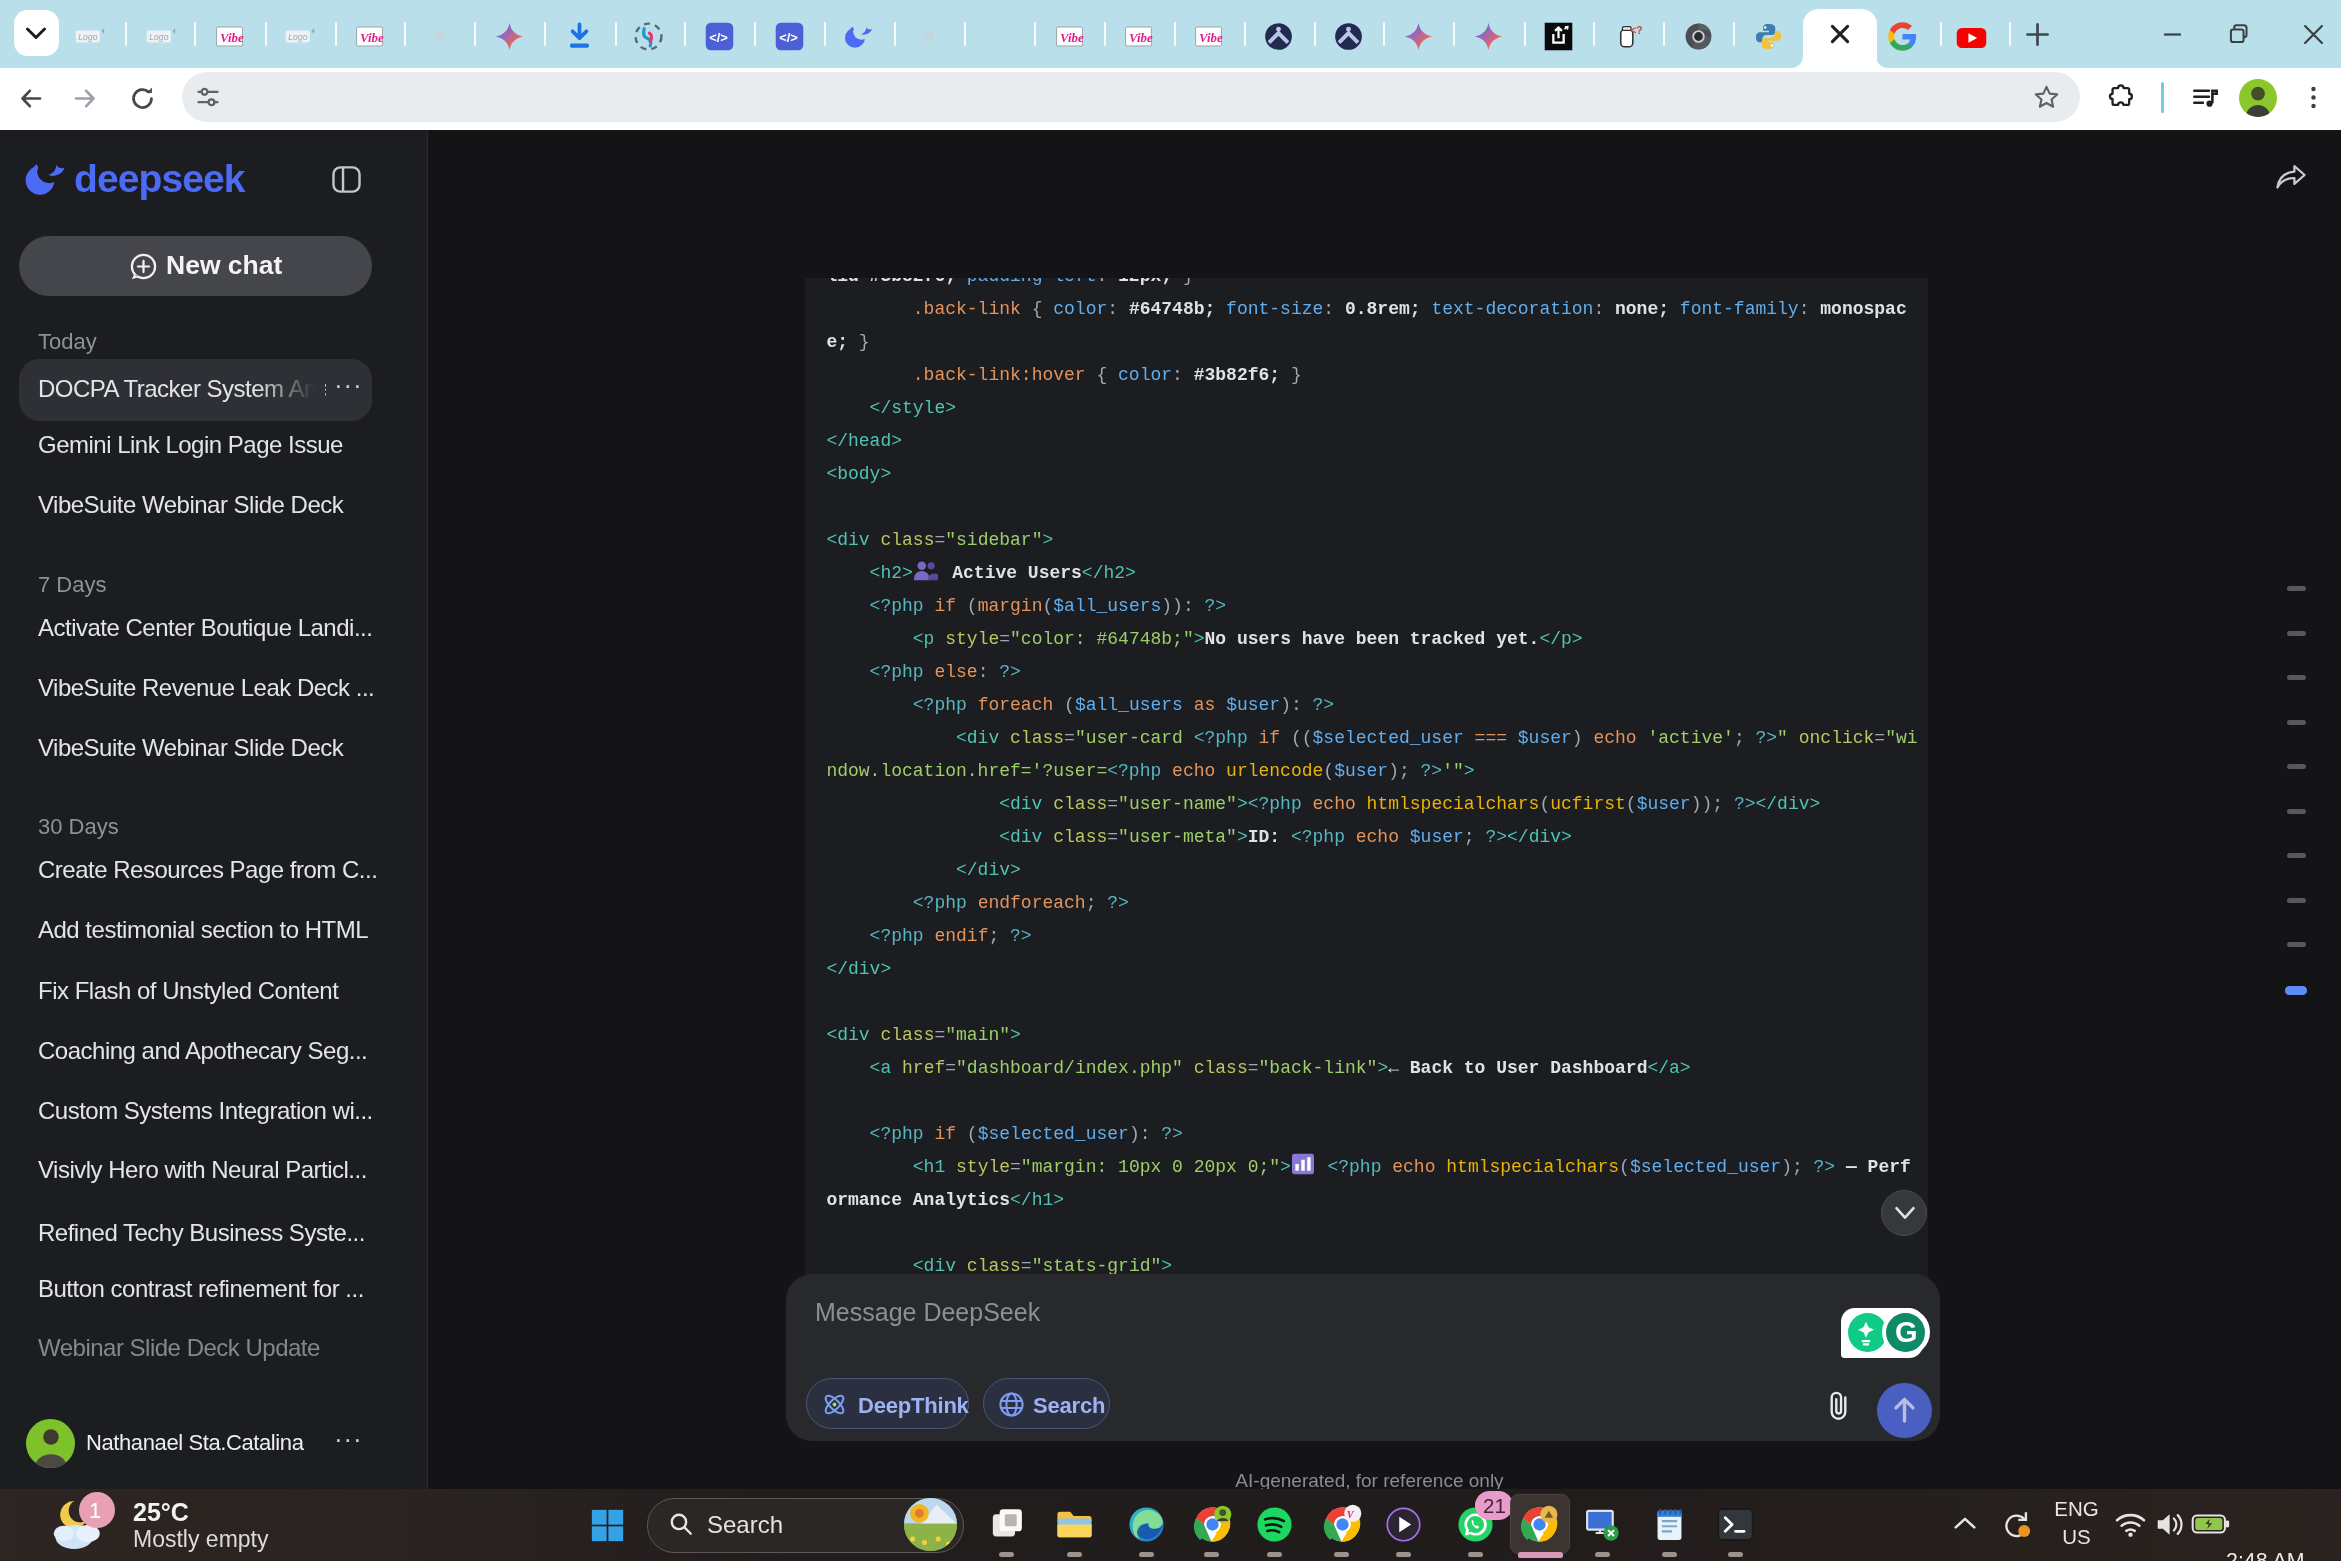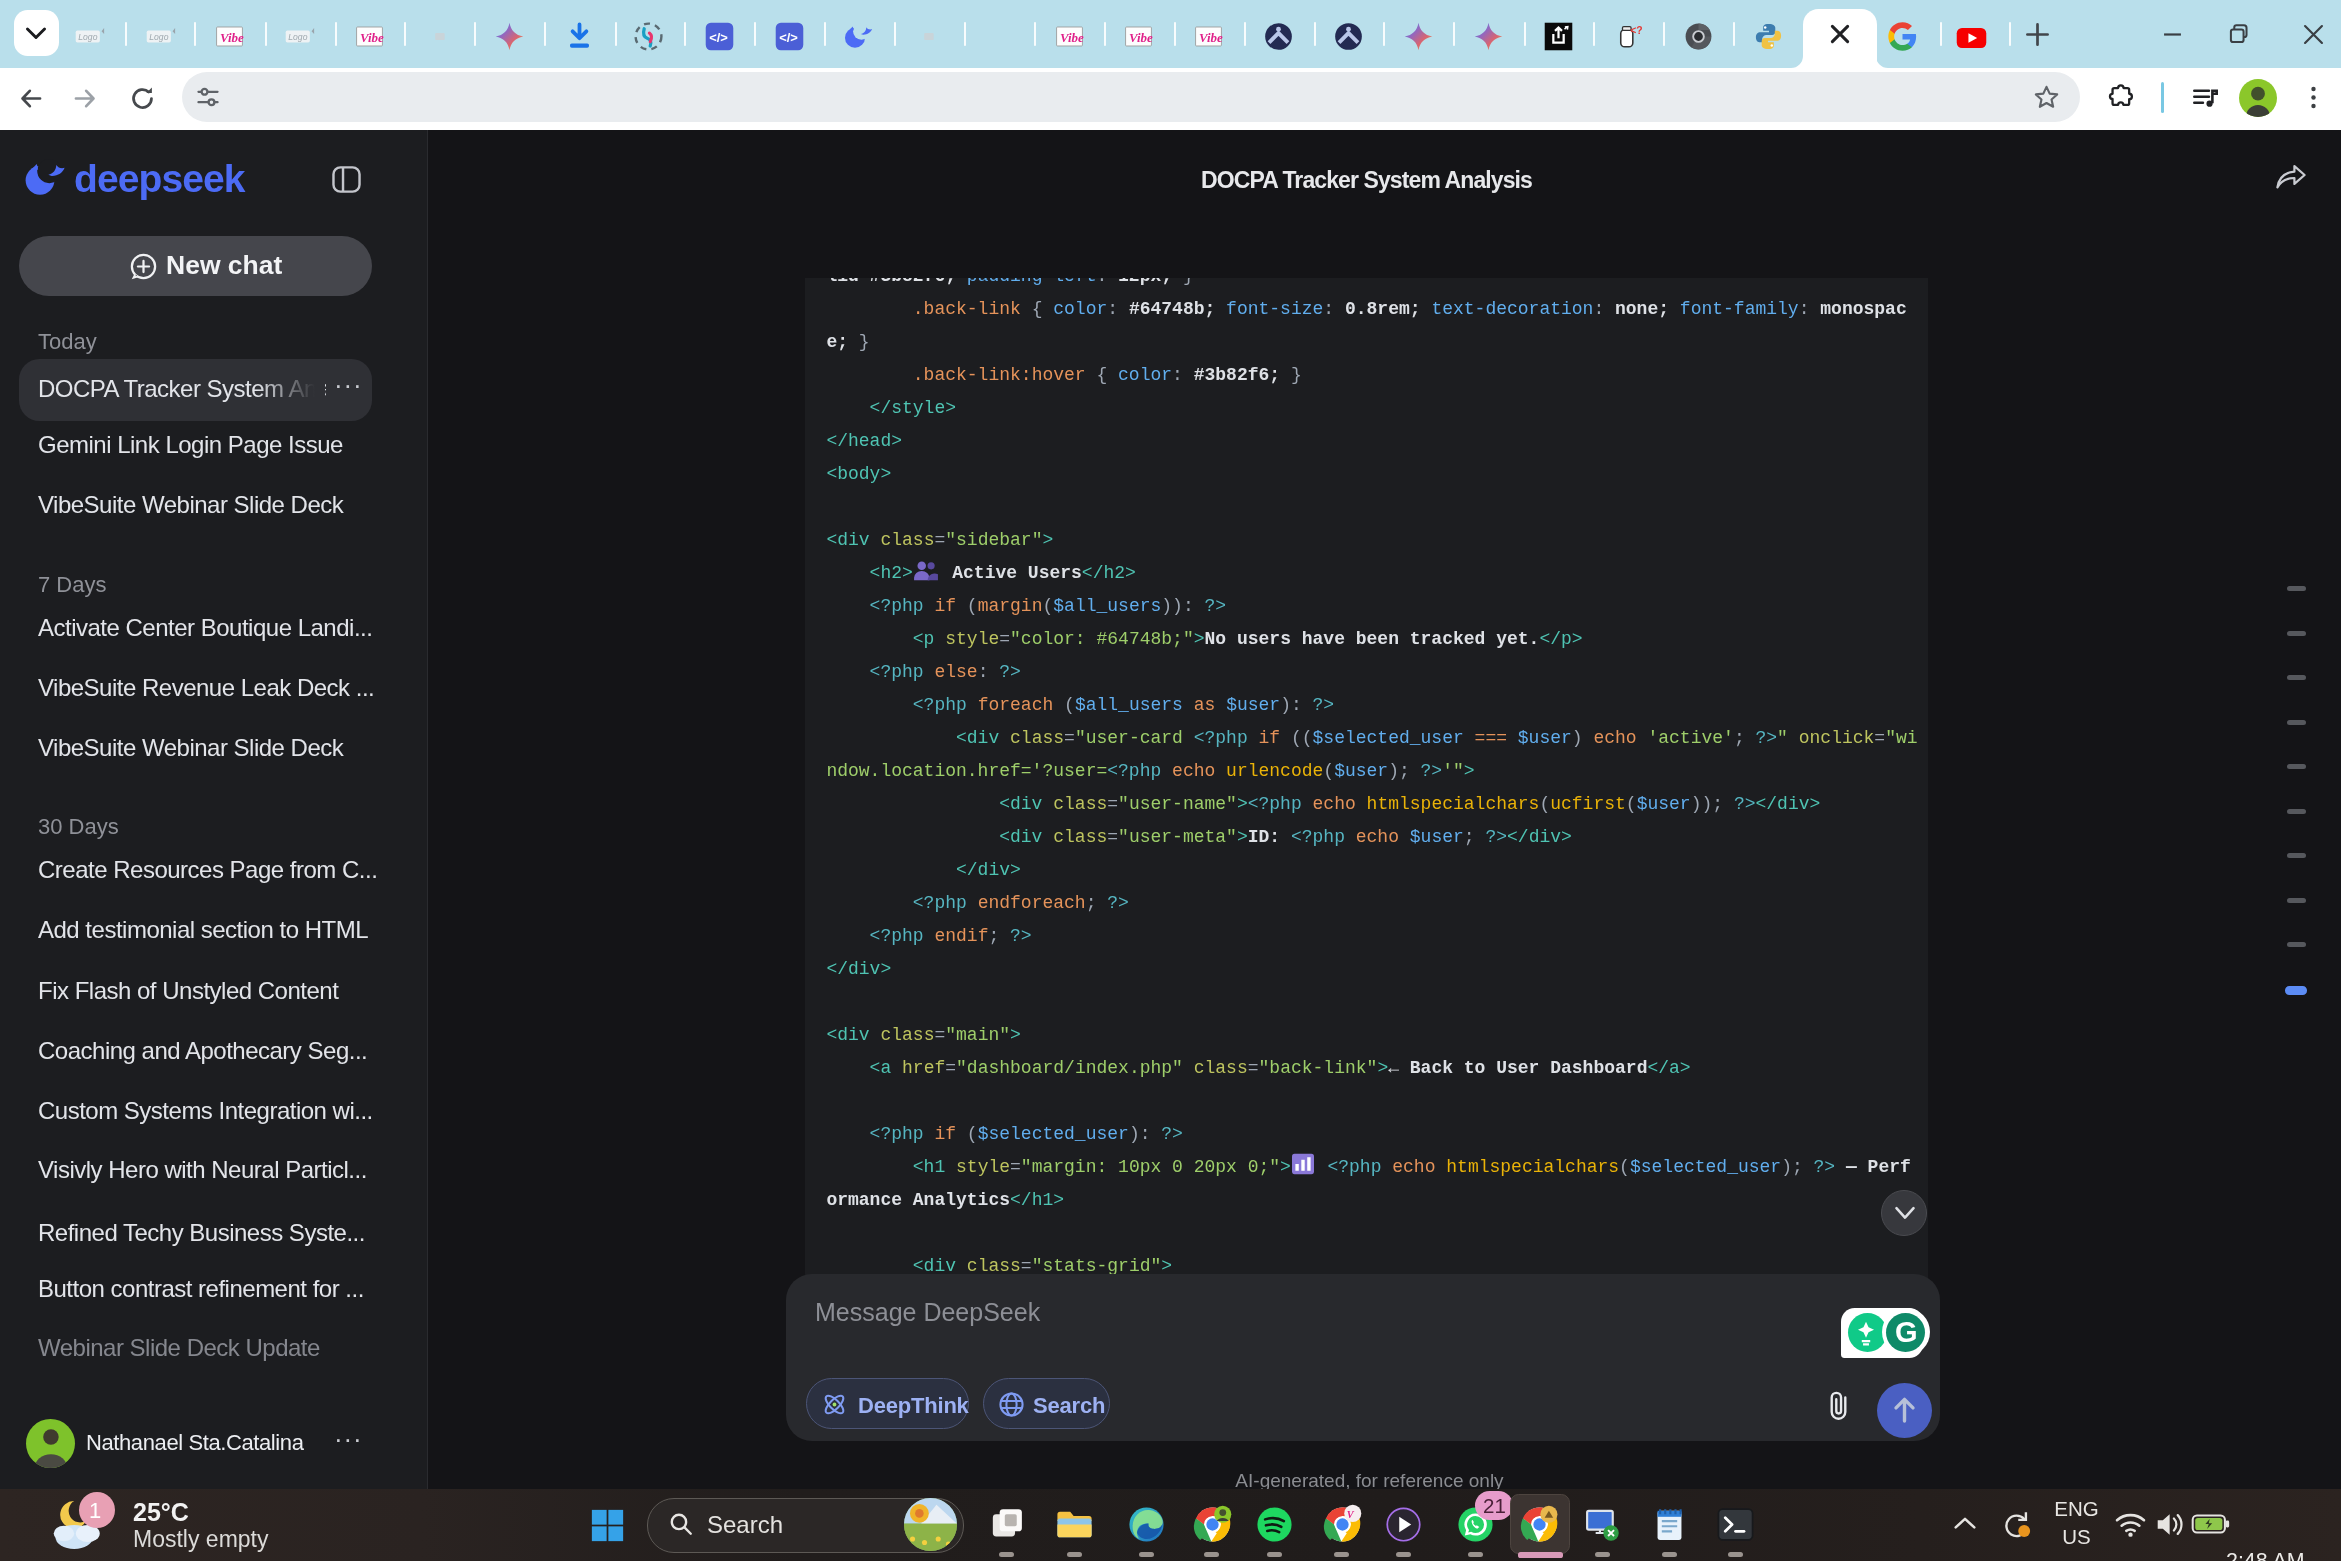--- a/index.html
+++ b/index.html
@@ -373,21 +373,20 @@
 <div class="abs sblabel" style="top:684px;">30 Days</div>
 <div class="abs" style="left:26px;top:1289px;width:49px;height:49px;border-radius:50%;background:#7ec22b;overflow:hidden;">
           <svg width="49" height="49" viewBox="0 0 57 57">
             <circle cx="29" cy="21" r="9" fill="#3f3a2e"></circle>
             <path d="M10 57 a19 16 0 0 1 38 0 z" fill="#4a4a42"></path>
           </svg>
         </div>
 <div class="abs" style="left:86px;top:1300px;font-size:22px;letter-spacing:-0.4px;font-weight:500;color:#eceef2;">Nathanael Sta.Catalina</div>
 <div class="abs" style="left:334px;top:1294px;font-size:26px;color:#c9cbd1;letter-spacing:0.9px;">···</div>
 </div>
-<div class="abs" style="left:1024px;top:37px;width:685px;text-align:center;font-size:23px;letter-spacing:-0.9px;font-weight:600;color:#e7e8eb;">DOCPA Tracker System Analysis</div>
 <svg class="abs" style="left:2273px;top:31px" width="36" height="34" viewBox="0 0 42 40">
         <path d="M25 6 L37 16.5 L25 27 v-7 C15 20 9 24 5 31 C6.5 21 12 13.5 25 12.5 z" fill="none" stroke="#c9cbd1" stroke-width="2.6" stroke-linejoin="round"></path>
       </svg>
 <div class="abs" id="codebody" style="top:148px;">
         <pre id="codepre"><span class="tx">lid #3b82f6;</span> <span class="pr">padding-left</span><span class="pn">: </span><span class="tx">12px;</span><span class="pn"> }</span>
         <span class="sl">.back-link</span><span class="pn"> { </span><span class="pr">color</span><span class="pn">: </span><span class="tx">#64748b;</span> <span class="pr">font-size</span><span class="pn">: </span><span class="tx">0.8rem;</span> <span class="pr">text-decoration</span><span class="pn">: </span><span class="tx">none;</span> <span class="pr">font-family</span><span class="pn">: </span><span class="tx">monospac</span>
 <span class="tx">e;</span><span class="pn"> }</span>
         <span class="sl">.back-link:hover</span><span class="pn"> { </span><span class="pr">color</span><span class="pn">: </span><span class="tx">#3b82f6;</span><span class="pn"> }</span>
     <span class="tg">&lt;/style&gt;</span>
 <span class="tg">&lt;/head&gt;</span>

